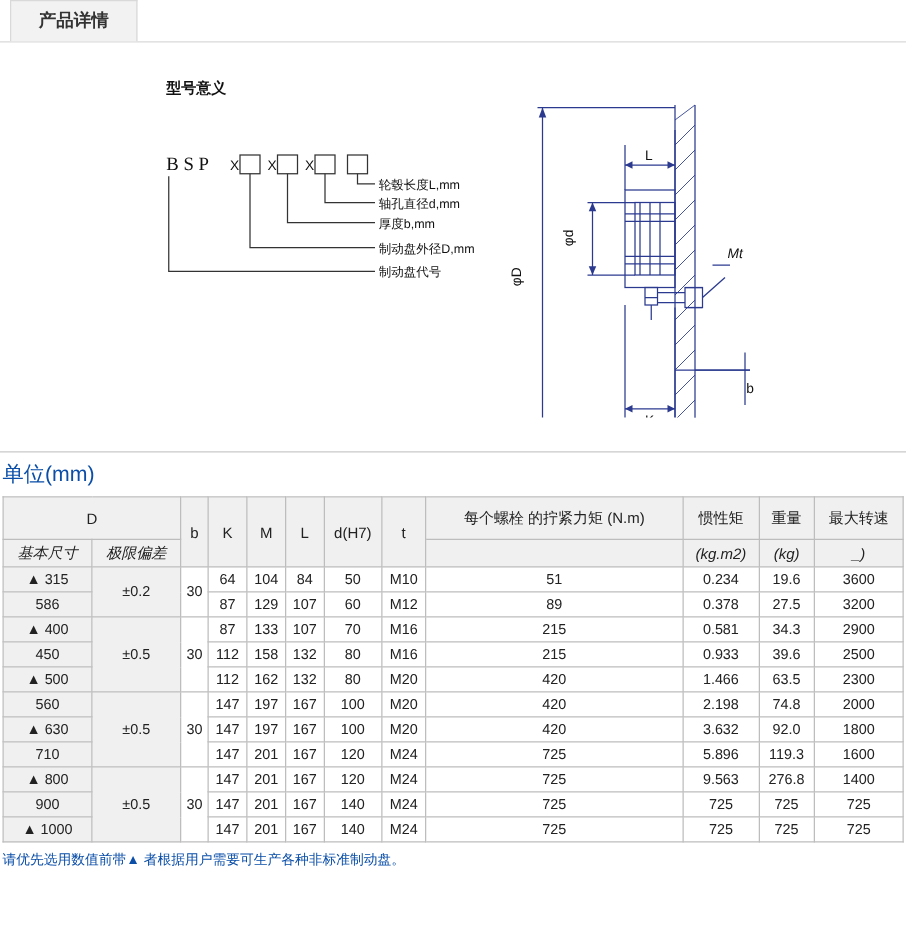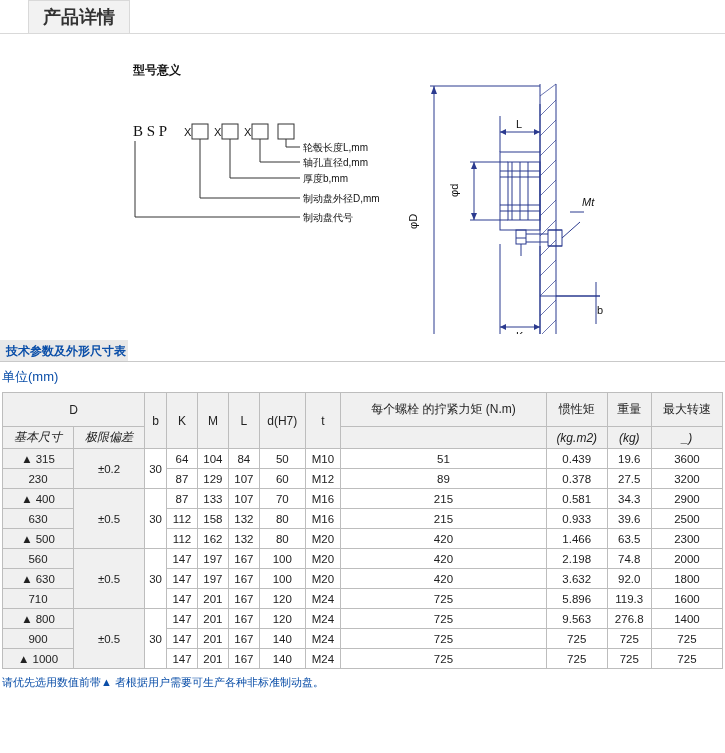--- a/index.html
+++ b/index.html
@@ -17,31 +17,31 @@
 
   
   .tabbar {
     position: relative;
     height: 34px;
     border-bottom: 1px solid #d9d9d9;
     background: #fff;
   }
   .tab {
     position: absolute;
-    left: 28px;
+    left: 8px;
     top: 0;
     width: 102px;
     height: 33px;
     background: #f2f2f2;
     border: 1px solid #d9d9d9;
     border-bottom: none;
     display: flex;
     align-items: center;
     justify-content: center;
-    font-size: 18px;
+    font-size: 14px;
     font-weight: bold;
     color: #333;
   }
 
   
   .diagram-area {
     position: relative;
     height: 300px;
     width: 668px;
   }
@@ -75,21 +75,21 @@
     align-items: center;
     padding-left: 6px;
   }
   .section-rule {
     position: absolute;
     left: 0; right: 0; top: 21px;
     border-bottom: 1px solid #c9c9c9;
   }
   .unit-line {
     margin: 6px 0 6px 2px;
-    font-size: 13px;
+    font-size: 17px;
     color: #0a4ea8;
   }
 
   
   table.spec {
     border-collapse: collapse;
     width: 721px;
     margin-left: 2px;
     font-size: 11.5px;
     color: #222;
@@ -254,21 +254,20 @@
       <line x1="556" y1="300" x2="556" y2="318"></line>
       <line x1="500" y1="312" x2="556" y2="312"></line>
     </g>
     <polygon points="500,312 506,309 506,315" fill="#2b3a8f"></polygon>
     <polygon points="556,312 550,309 550,315" fill="#2b3a8f"></polygon>
     <text x="523" y="326" font-size="11" fill="#111">M</text>
   </svg>
 </div>
 
 <div class="section-title-wrap">
-  <div class="section-title">技术参数及外形尺寸表</div>
   <div class="section-rule"></div>
 </div>
 
 <div class="unit-line">单位(mm)</div>
 
 <table class="spec">
   <thead>
     <tr class="hdr-main">
       <td colspan="2">D</td>
       <td rowspan="2">b</td>
@@ -295,26 +294,26 @@
       <tr>
         <td class="gray">▲ 315</td>
         <td class="gray" rowspan="2">±0.2</td>
         <td rowspan="2">30</td>
         <td>64</td>
         <td>104</td>
         <td>84</td>
         <td>50</td>
         <td>M10</td>
         <td>51</td>
-        <td>0.439</td>
+        <td>0.234</td>
         <td>19.6</td>
         <td>3600</td>
       </tr>
       <tr>
-        <td class="gray">230</td>
+        <td class="gray">586</td>
         <td>87</td>
         <td>129</td>
         <td>107</td>
         <td>60</td>
         <td>M12</td>
         <td>89</td>
         <td>0.378</td>
         <td>27.5</td>
         <td>3200</td>
       </tr>
@@ -326,21 +325,21 @@
         <td>133</td>
         <td>107</td>
         <td>70</td>
         <td>M16</td>
         <td>215</td>
         <td>0.581</td>
         <td>34.3</td>
         <td>2900</td>
       </tr>
       <tr>
-        <td class="gray">630</td>
+        <td class="gray">450</td>
         <td>112</td>
         <td>158</td>
         <td>132</td>
         <td>80</td>
         <td>M16</td>
         <td>215</td>
         <td>0.933</td>
         <td>39.6</td>
         <td>2500</td>
       </tr>

